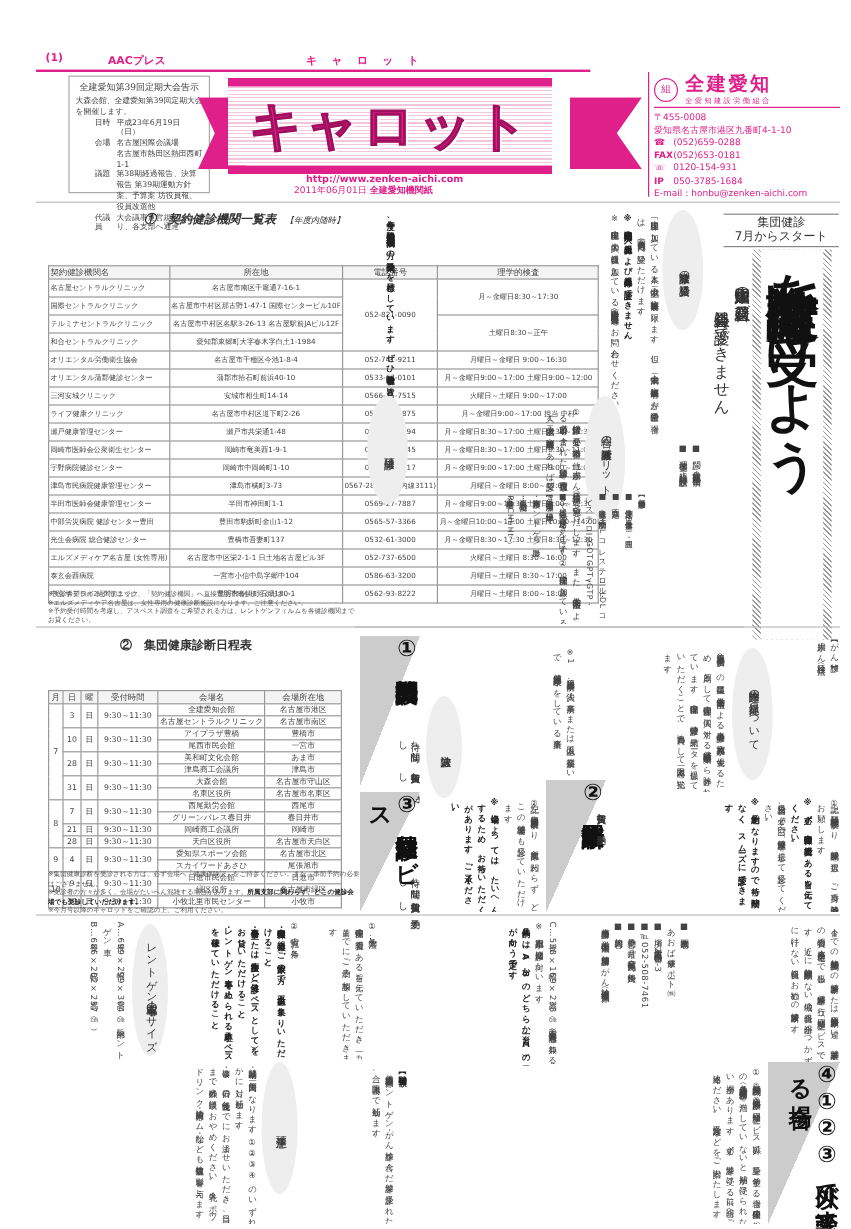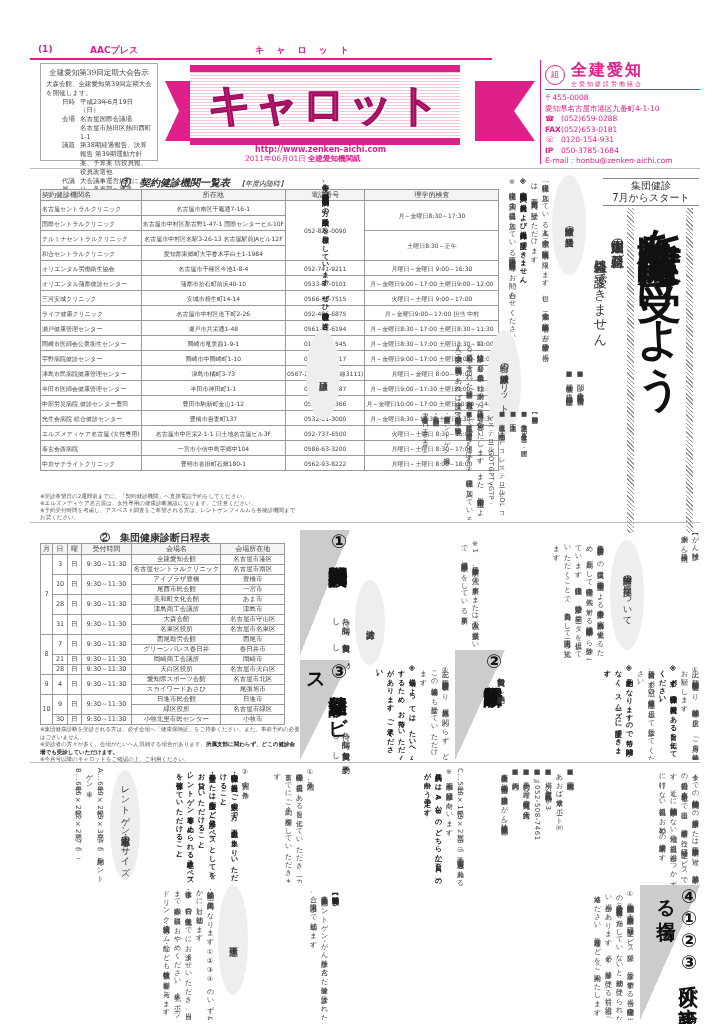--- a/index.html
+++ b/index.html
@@ -7,21 +7,21 @@
   body { font-family: "DejaVu Sans", sans-serif; color: #333; position: relative; }
   .abs { position: absolute; }
   
   .runhead { left: 30px; top: 44px; width: 460px; font-size: 9px; color: #e0208a; font-weight: bold; }
   .runhead .pg { position: absolute; left: 8px; }
   .runhead .pub { position: absolute; left: 60px; }
   .runhead .ttl { position: absolute; left: 225px; letter-spacing: 12px; }
   .toprule { left: 30px; top: 58px; width: 462px; height: 2px; background: #e0208a; }
 
   
-  .notice { left: 40px; top: 63px; width: 118px; height: 98px; border: 1px solid #aaa; padding: 4px 5px; font-size: 6.5px; line-height: 1.35; color: #444; }
+  .notice { left: 57px; top: 63px; width: 118px; height: 98px; border: 1px solid #aaa; padding: 4px 5px; font-size: 6.5px; line-height: 1.35; color: #444; }
   .notice h4 { font-family: "DejaVu Serif", serif; font-size: 7.5px; text-align: center; font-weight: normal; margin-bottom: 2px; }
   .notice .row { display: flex; }
   .notice .k { width: 18px; flex: none; margin-left: 16px; }
 
   
   .banner { left: 165px; top: 63px; width: 370px; height: 95px; }
   .ribbon-l { position: absolute; left: 0; top: 18px; width: 40px; height: 60px; background: #e0208a; clip-path: polygon(0 0,100% 0,100% 100%,0 100%,35% 50%); }
   .ribbon-r { position: absolute; right: 0; top: 18px; width: 60px; height: 60px; background: #e0208a; clip-path: polygon(0 0,100% 0,65% 50%,100% 100%,0 100%); }
   .ribbon-main { position: absolute; left: 25px; top: 2px; width: 270px; height: 80px; background: repeating-linear-gradient(0deg,#fff 0 2px,#f3c6de 2px 3px); border-top: 7px solid #e0208a; border-bottom: 7px solid #e0208a; display: flex; align-items: center; justify-content: center; }
   .ribbon-main .logo { font-size: 44px; font-weight: bold; color: #e0208a; letter-spacing: 2px; -webkit-text-stroke: 1px #a0105e; text-shadow: 2px 2px 0 #fff; }
@@ -34,21 +34,21 @@
   .union .name-row { display: flex; align-items: center; height: 30px; border-bottom: 1px solid #e0208a; }
   .union .emblem { width: 20px; height: 20px; border: 1px solid #e0208a; border-radius: 50%; font-size: 8px; display: flex; align-items: center; justify-content: center; margin-right: 6px; }
   .union .nm { font-size: 16px; font-weight: bold; letter-spacing: 2px; line-height: 20px; }
   .union .sub { font-size: 6px; letter-spacing: 2px; }
   .union .info { font-size: 7.5px; line-height: 10.5px; margin-top: 3px; }
   .union .info .icn { display: inline-block; width: 16px; font-weight: bold; }
 
   
   .t1title { left: 120px; top: 176px; font-family: "DejaVu Serif", serif; font-size: 10px; font-weight: bold; color: #333; white-space: nowrap; font-style: italic; }
   .t1title .note { font-size: 7px; font-weight: normal; margin-left: 8px; font-family: "DejaVu Sans", sans-serif; }
-  table { border-collapse: collapse; font-size: 6px; color: #444; }
+  table { border-collapse: collapse; font-size: 6px; color: #444; margin-top: 32px; }
   td, th { border: 1px solid #999; padding: 0 1px; text-align: center; white-space: nowrap; overflow: hidden; }
   th { font-weight: normal; background: #f4f4f4; font-size: 7px; }
   .t1 { left: 40px; top: 189px; width: 255px; }
   .t1 td { height: 15px; line-height: 7px; }
   .t1 .c1 { width: 80px; text-align: left; }
   .t1 .c2 { width: 74px; }
   .t1 .c3 { width: 50px; }
   .t1 .c4 { width: 51px; }
   .t1notes { left: 40px; top: 493px; width: 260px; font-size: 5.5px; line-height: 7px; color: #555; }
 

